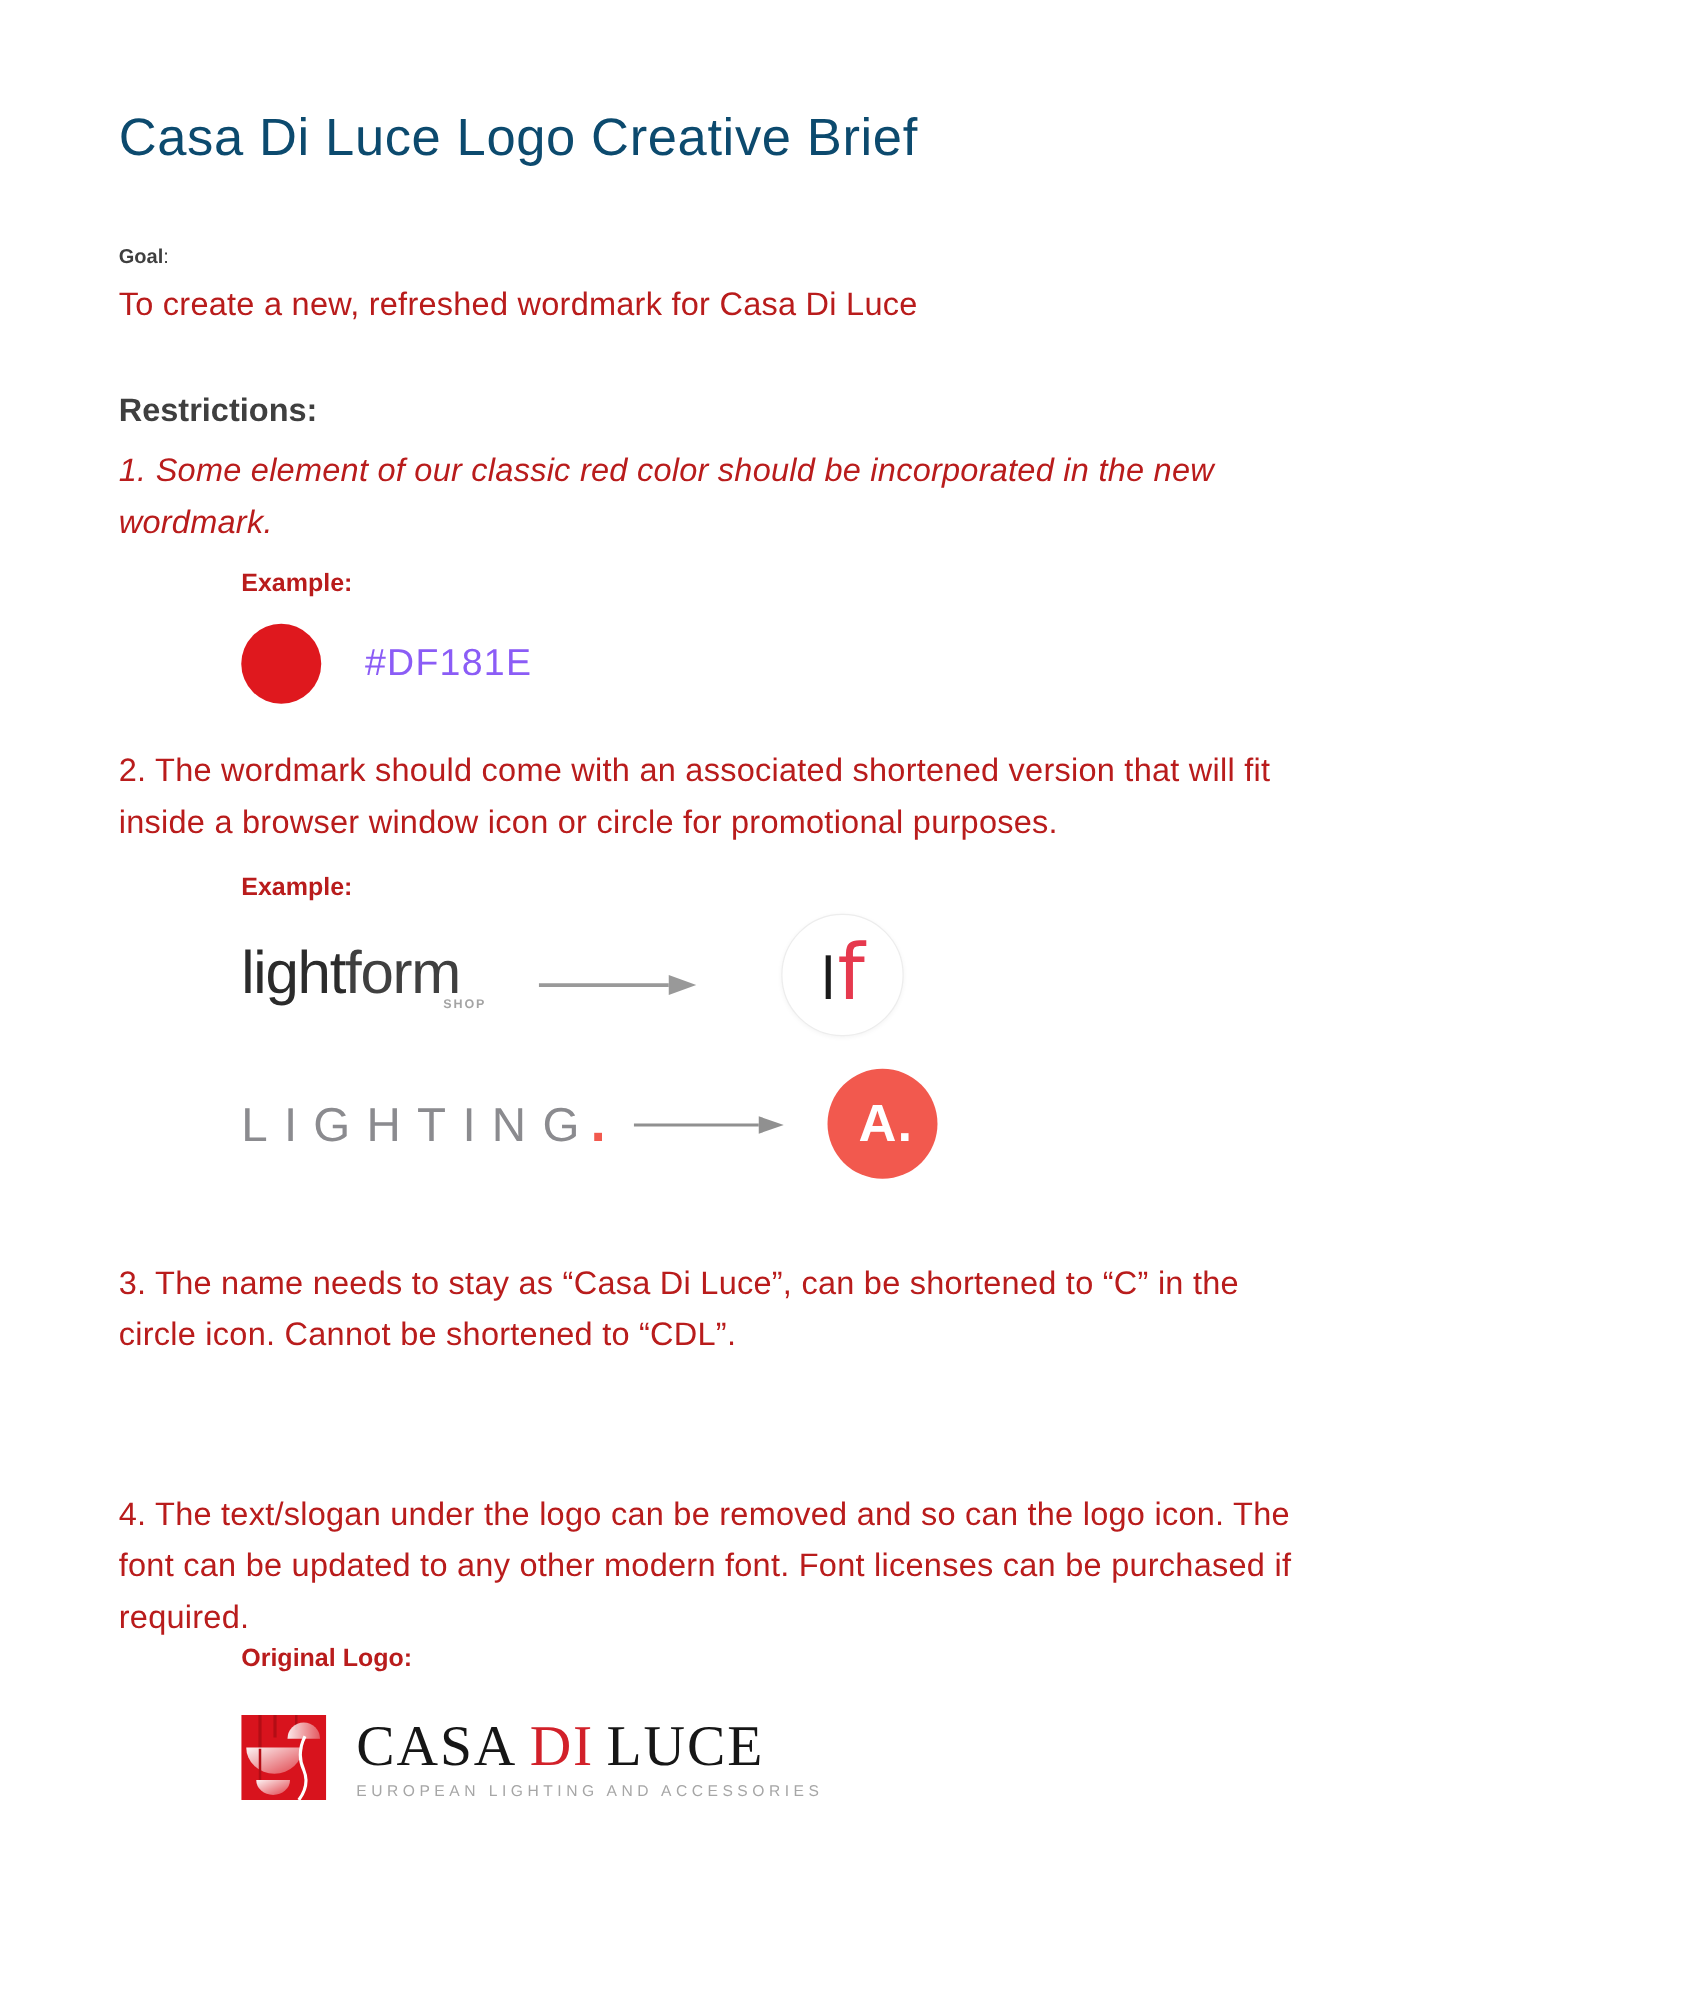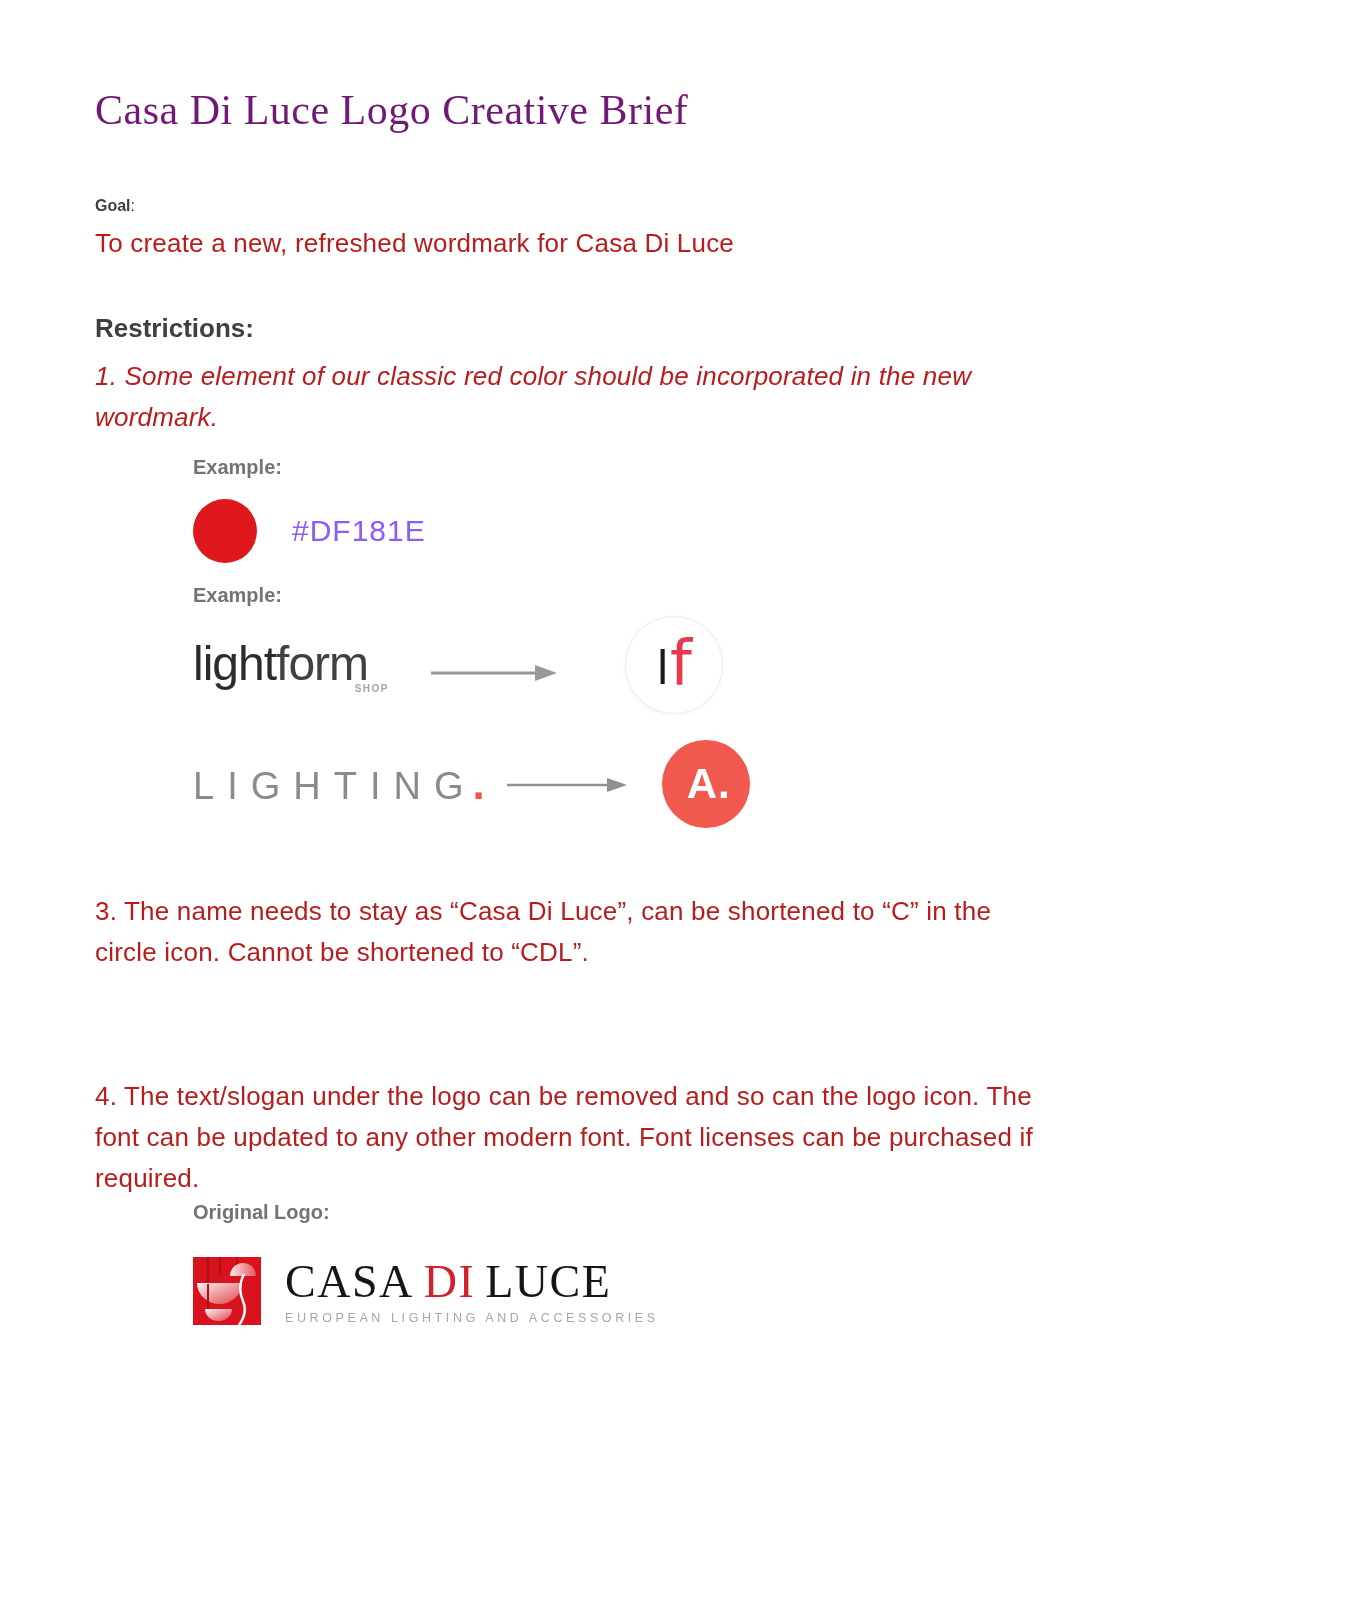--- a/index.html
+++ b/index.html
@@ -10,23 +10,22 @@
     height: 1608px;
     background: #ffffff;
     font-family: "Liberation Sans", "DejaVu Sans", sans-serif;
     overflow: hidden;
     padding-top: 86px;
     padding-left: 95px;
   }
   .page-title {
     font-size: 42px;
     font-weight: 400;
-    color: #701a75;
+    color: #0c4a6e;
     letter-spacing: 0.5px;
-    font-family: Liberation Serif, serif;
   }
   .section-label {
     margin-top: 55px;
     font-size: 16px;
     color: #3f3f3f;
     line-height: 34px;
   }
   .section-label .bold { font-weight: 700; }
   .body-text {
     font-size: 26px;
@@ -44,21 +43,21 @@
     line-height: 34px;
   }
   .item-1 { margin-top: 11px; font-style: italic; }
   .item-2 { margin-top: 33px; }
   .item-3 { margin-top: 63px; }
   .item-4 { margin-top: 103px; }
   .example-label {
     margin-left: 98px;
     font-size: 20px;
     font-weight: 700;
-    color: #737373;
+    color: #b91c1c;
     line-height: 26px;
   }
   .example-label-1 { margin-top: 16px; }
   .example-label-2 { margin-top: 19px; }
   .swatch-row {
     margin-top: 19px;
     margin-left: 98px;
     display: flex;
     align-items: center;
   }
@@ -202,20 +201,21 @@
 
   <div class="body-text item-1">1. Some element of our classic red color should be incorporated in the new wordmark.</div>
 
   <div class="example-label example-label-1">Example:</div>
 
   <div class="swatch-row">
     <div class="red-swatch"></div>
     <div class="swatch-hex">#DF181E</div>
   </div>
 
+  <div class="body-text item-2">2. The wordmark should come with an associated shortened version that will fit inside a browser window icon or circle for promotional purposes.</div>
 
   <div class="example-label example-label-2">Example:</div>
 
   <div class="logo-row row-lightform">
     <div class="lightform-block">
       <div class="lightform-word">
         <span class="lf-black">light</span><span class="lf-red">form</span>
       </div>
       <div class="lightform-shop">SHOP</div>
     </div>

